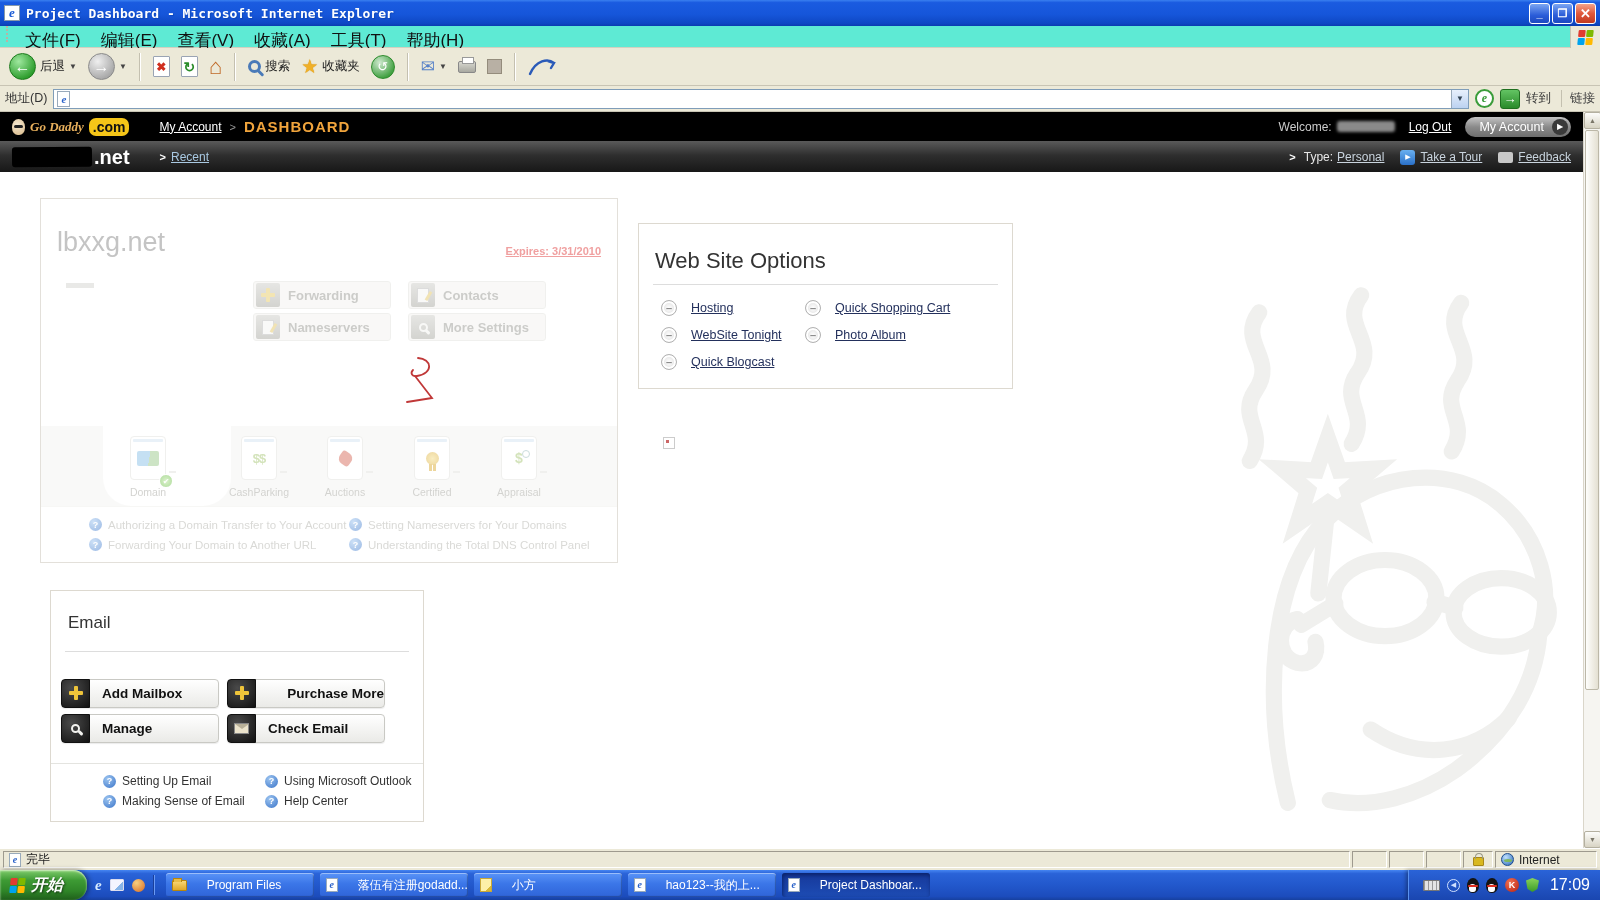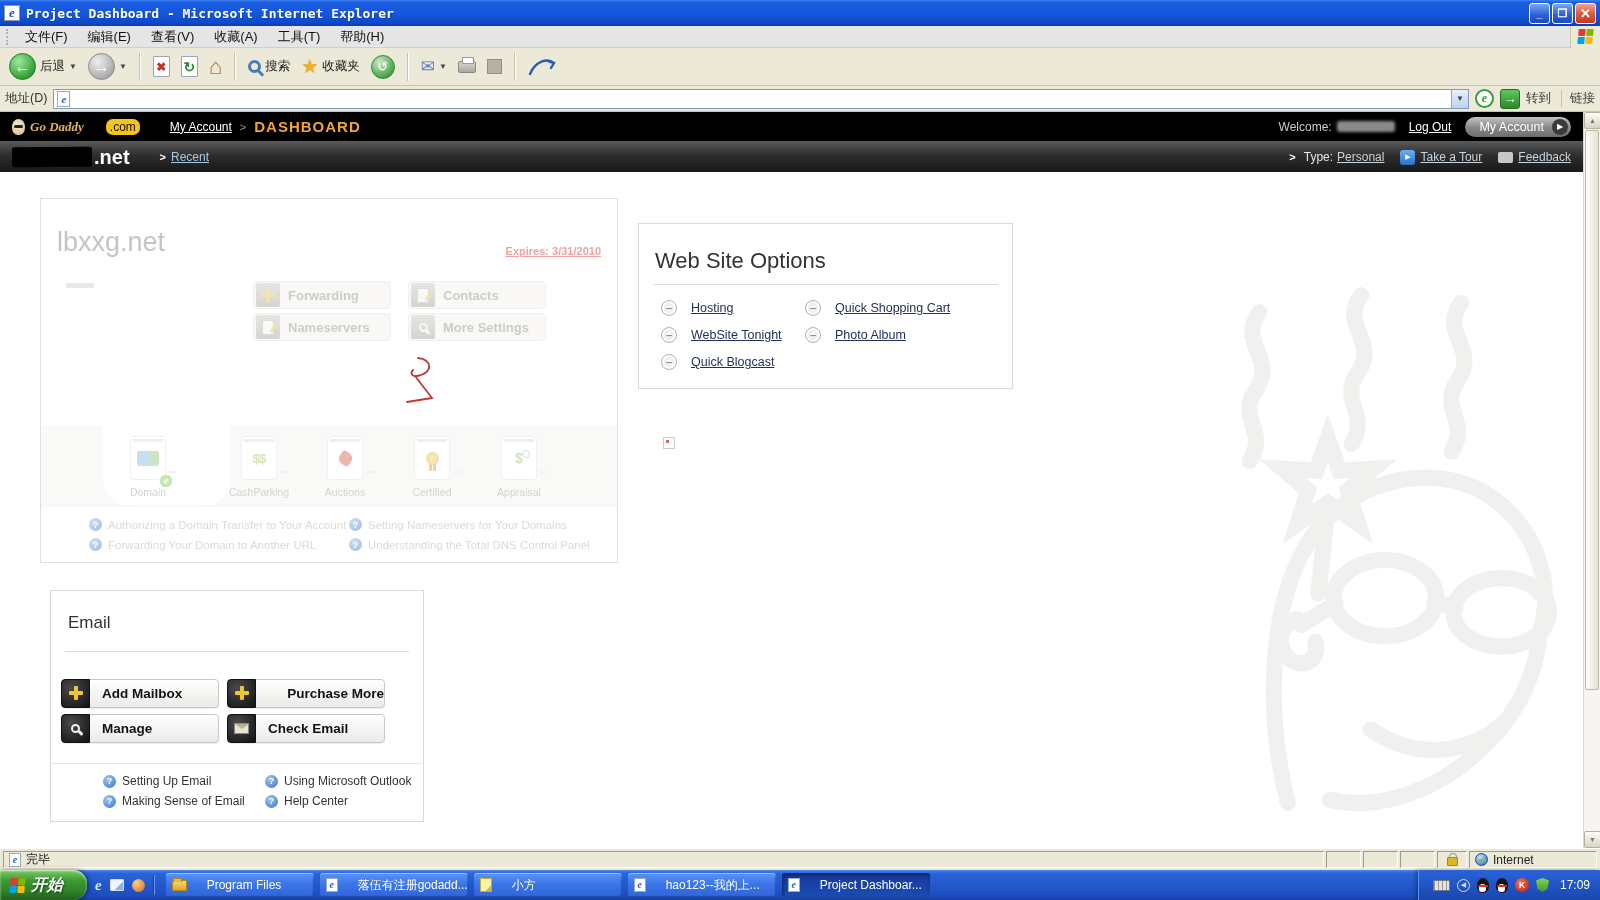--- a/index.html
+++ b/index.html
@@ -14,22 +14,22 @@
   .ie-app-icon { width:16px; height:16px; background:#fff; border:1px solid #89a;
     color:#1b5cd6; font:bold italic 13px/13px "Liberation Serif",serif; text-align:center; }
   .titlebar .title { color:#fff; font:bold 13px/13px "DejaVu Sans Mono",monospace; text-shadow:1px 1px 1px #00338855; }
   .win-buttons { margin-left:auto; display:flex; gap:2px; }
   .win-btn { width:21px; height:21px; border-radius:3px; border:1px solid #fff; color:#fff;
     display:flex; align-items:center; justify-content:center; font:bold 11px/11px "Liberation Sans",sans-serif;
     background:linear-gradient(180deg,#7ba6f2,#2a5cd8 60%,#1d49c0); }
   .win-btn.close { background:linear-gradient(180deg,#f4a38a,#e0593c 50%,#c23a20); font-size:13px; }
 
   
-  .menubar { position:absolute; left:0; top:26px; width:100%; height:22px; background:#e5e5e5;
-    border-bottom:1px solid #d4d0c0; display:flex; align-items:center; font-size:13px; color:#111; padding-left:6px;}
+  .menubar { position:absolute; left:0; top:26px; width:100%; height:22px; background:#5eead4;
+    border-bottom:1px solid #d4d0c0; display:flex; align-items:flex-start; font-size:17px; color:#111; padding-left:6px;}
   .grip { width:3px; height:16px; border-left:2px dotted #b8b4a4; margin-right:6px; }
   .menu-item { padding:3px 10px; cursor:default; }
   .win-flag-box { margin-left:auto; width:30px; height:22px; border-left:1px solid #c8c4b4;
     display:flex; align-items:center; justify-content:center; background:#ece9d8;}
   .win-flag { display:grid; grid-template-columns:7px 7px; grid-template-rows:7px 7px; gap:1px; transform:skewX(-6deg); }
   .win-flag i { border-radius:1px; }
   .win-flag i:nth-child(1){background:#e03c31;} .win-flag i:nth-child(2){background:#7eb900;}
   .win-flag i:nth-child(3){background:#00a3ee;} .win-flag i:nth-child(4){background:#ffb900;}
 
   
@@ -73,21 +73,21 @@
     background:linear-gradient(#63c463,#2a8a2a); display:flex; align-items:center; justify-content:center; font-size:13px; }
   .links-label { border-left:1px solid #c4c0b0; padding-left:8px; margin-left:4px; color:#444; }
 
   
   .gd-header { position:absolute; left:0; top:112px; width:1583px; height:29px; background:#000;
     display:flex; align-items:center; padding:12px 12px; gap:14px; }
   .gd-logo { display:flex; align-items:center; gap:5px; }
   .gd-mascot { width:13px; height:16px; background:radial-gradient(circle at 40% 35%, #f5e8cf, #d8b888); border-radius:50% 50% 45% 45%; position:relative;}
   .gd-mascot::after { content:''; position:absolute; left:2px; top:6px; width:9px; height:3px; background:#222; border-radius:2px;}
   .gd-logo-text { color:#e8b05c; font:bold italic 13px "Liberation Serif",serif; }
-  .gd-logo-com { background:#f5c518; color:#111; font-size:12px; font-weight:normal; border-radius:7px; padding:1px 4px;margin-left:17px; }
+  .gd-logo-com { background:#f5c518; color:#111; font-size:14px; font-weight:bold; border-radius:7px; padding:1px 4px; }
   .gd-nav-link { color:#fff; font-size:12px; text-decoration:underline; }
   .gd-sep { color:#999; font-size:11px; }
   .gd-dashboard { color:#f0a43c; font-size:15px; font-weight:bold; letter-spacing:1px; }
   .gd-right { margin-left:auto; display:flex; align-items:center; gap:14px; }
   .gd-welcome { color:#ccc; font-size:12px; display:flex; align-items:center; gap:5px;}
   .censor-name { width:58px; height:11px; background:#8a8a8a; border-radius:3px; filter:blur(1.5px); }
   .pill-btn { display:flex; align-items:center; gap:8px; padding:2px 3px 2px 14px; border-radius:12px;
     background:linear-gradient(180deg,#c4c4c4,#8a8a8a 50%,#6e6e6e); color:#fff; font-size:12.5px; }
   .pill-circle { width:16px; height:16px; border-radius:50%; background:#3a3a3a; color:#fff; font-size:8px;
     display:flex; align-items:center; justify-content:center; }
@@ -236,21 +236,21 @@
     background-image:linear-gradient(90deg,#999 1px,transparent 1px); background-size:4px 100%; }
   .chev-icon { width:13px; height:13px; border-radius:50%; border:1px solid #cfe0ff; color:#cfe0ff; font-size:7px;
     display:flex; align-items:center; justify-content:center; }
   .qq-icon { width:12px; height:15px; background:#141414; border-radius:50% 50% 46% 46%; position:relative; }
   .qq-icon::before { content:''; position:absolute; left:2.5px; bottom:1px; width:7px; height:8px; background:#fff; border-radius:50% 50% 40% 40%; }
   .qq-icon::after { content:''; position:absolute; left:1px; top:7px; width:10px; height:2px; background:#e03020; border-radius:1px; }
   .k-icon { width:14px; height:14px; border-radius:50%; background:radial-gradient(circle at 35% 30%,#f07050,#b82010);
     color:#fff; font-size:9px; font-weight:bold; display:flex; align-items:center; justify-content:center; }
   .shield-tray { width:13px; height:14px; background:linear-gradient(#8ad45a,#3a9a28);
     clip-path:polygon(50% 0,100% 18%,88% 78%,50% 100%,12% 78%,0 18%); }
-  .tray-time { color:#fff; font-size:12px; margin-left:4px; }
+  .tray-time { color:#fff; font-size:16px; margin-left:4px; }
 </style>
 </head>
 <body>
 
 <div id="screen">
 
   <div class="titlebar">
     <span class="ie-app-icon">e</span>
     <span class="title">Project Dashboard - Microsoft Internet Explorer</span>
     <span class="win-buttons">
@@ -584,21 +584,21 @@
     <span class="sb-cell sb-main">
       <span class="mini-ie">e</span>
       <span>完毕</span>
     </span>
     <span class="sb-cell sb-small"></span>
     <span class="sb-cell sb-small"></span>
     <span class="sb-cell sb-small"></span>
     <span class="sb-cell" style="width:30px;justify-content:center;">
       <span class="lock-icon"></span>
     </span>
-    <span class="sb-cell" style="width:128px;">
+    <span class="sb-cell" style="width:102px;">
       <span class="globe-icon"></span>
       <span>Internet</span>
     </span>
   </div>
 
   <div class="taskbar">
     <span class="start-btn">
       <span class="win-flag">
           <i></i>
           <i></i>

